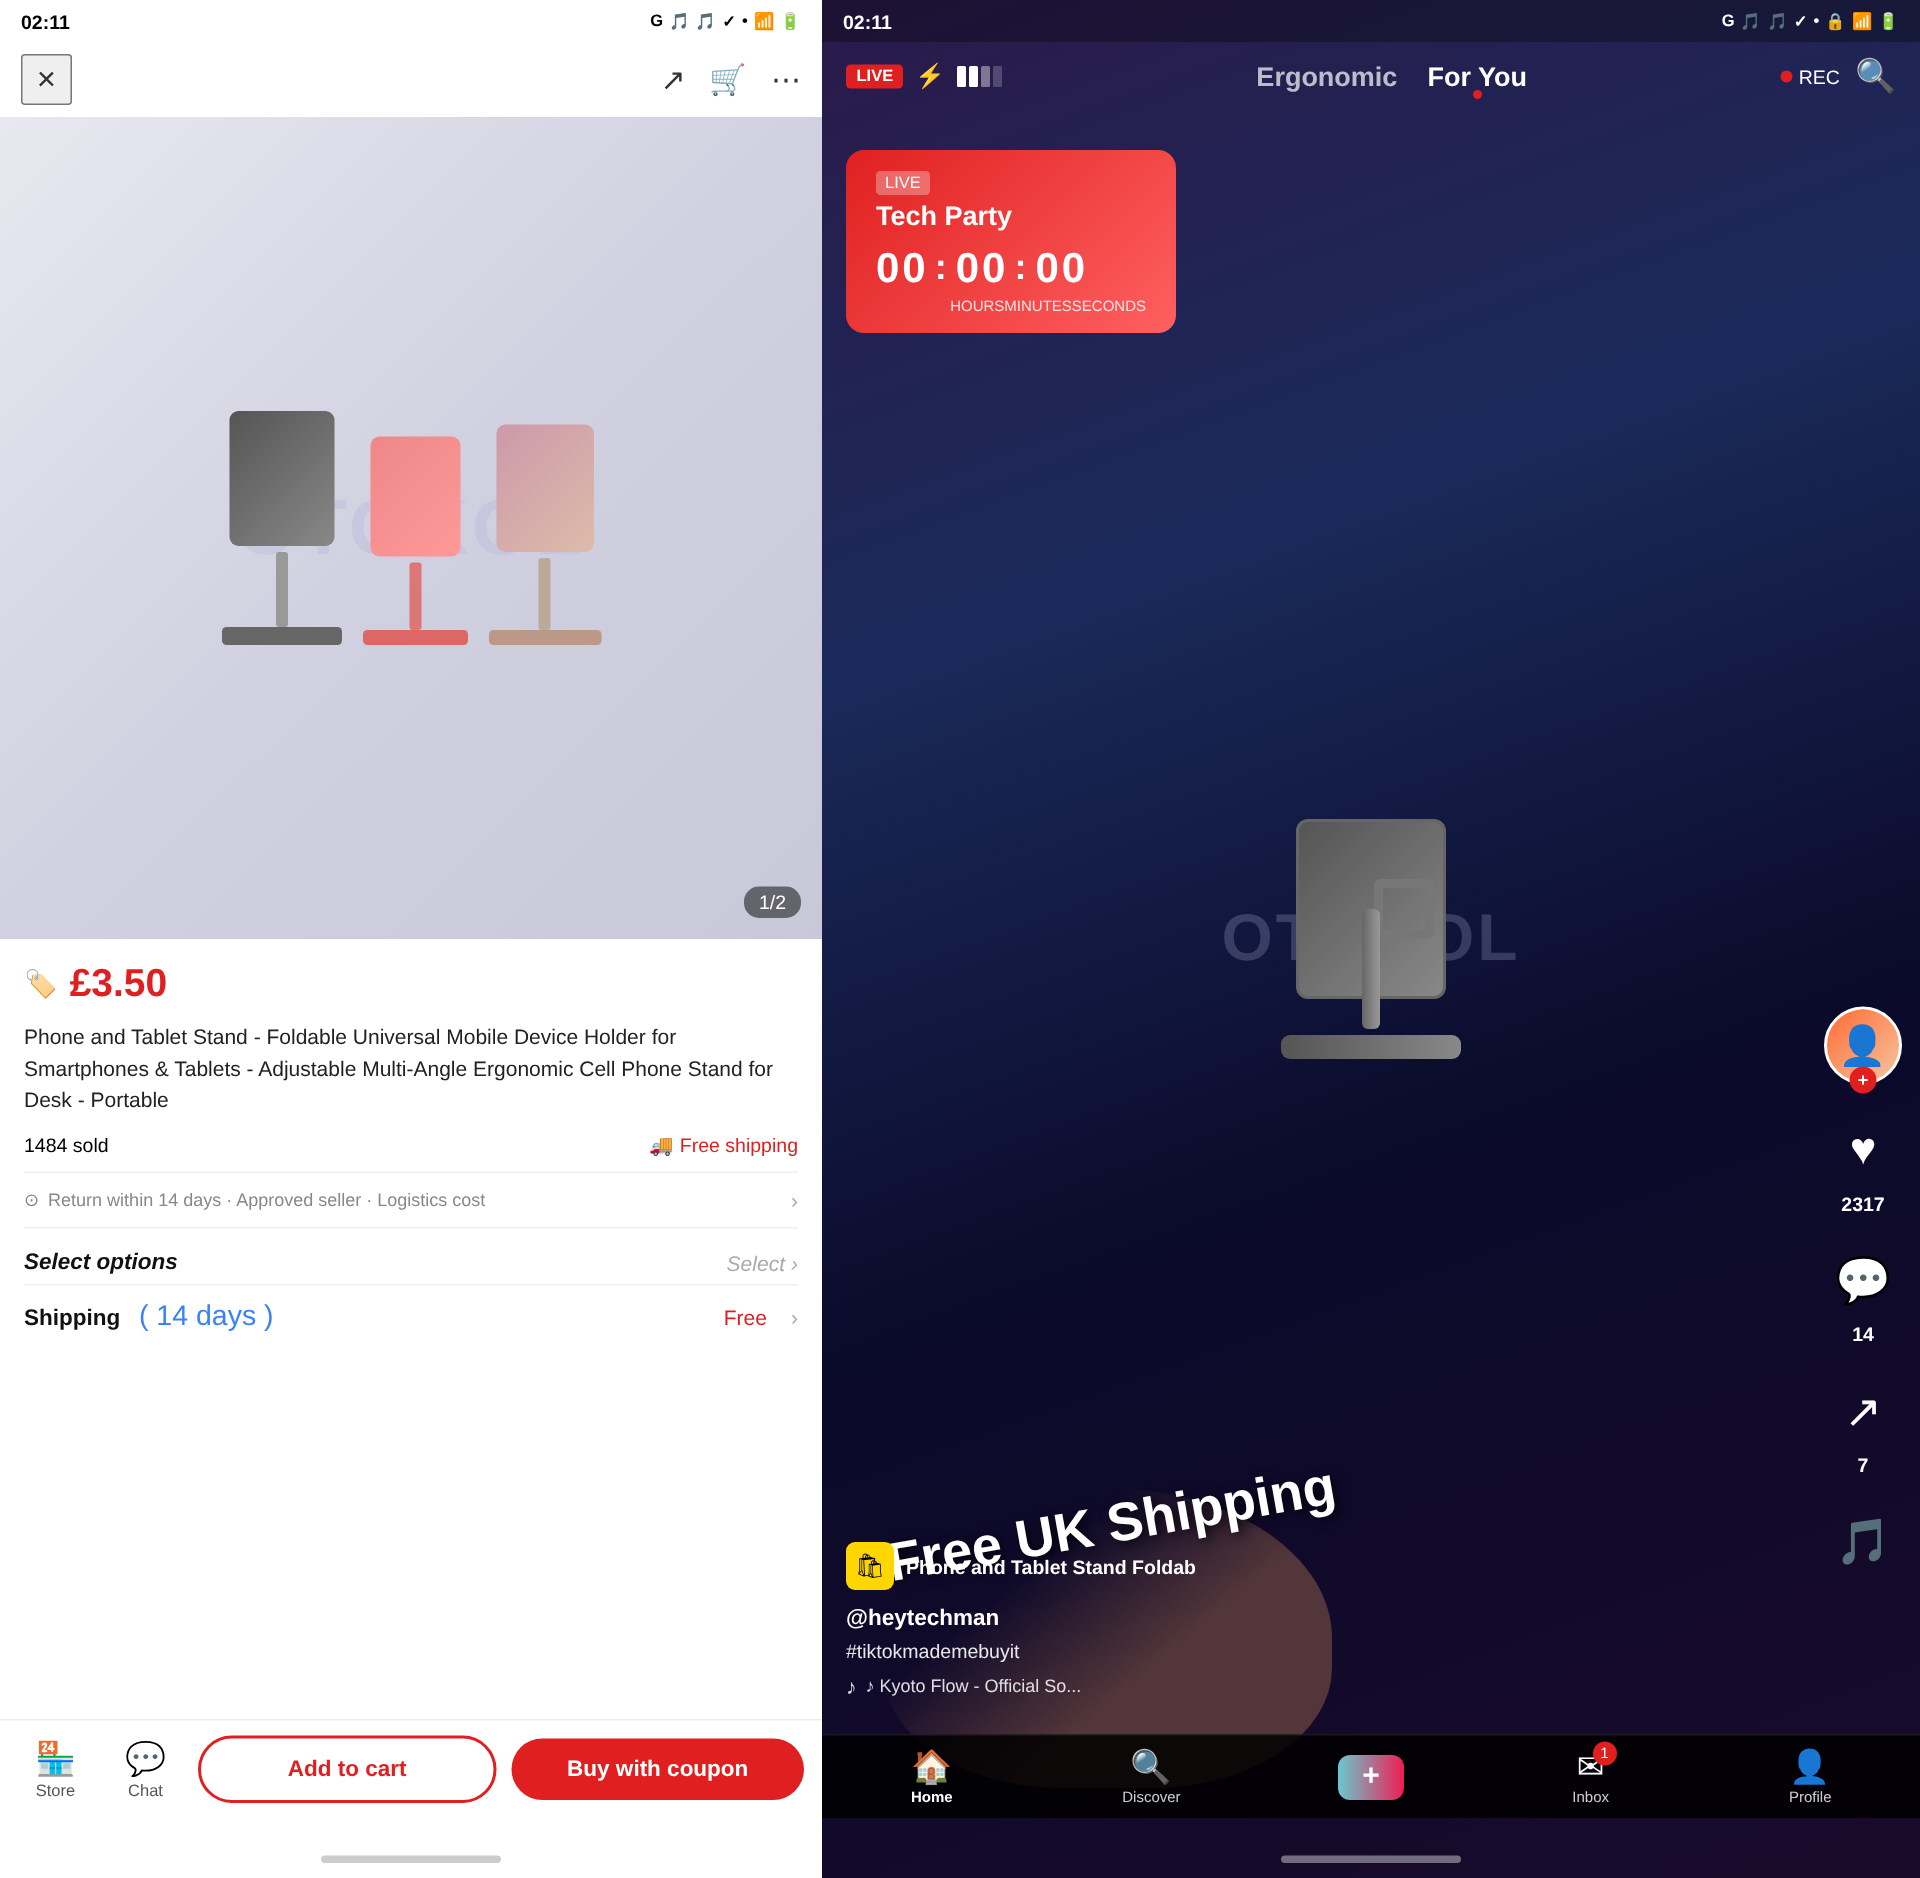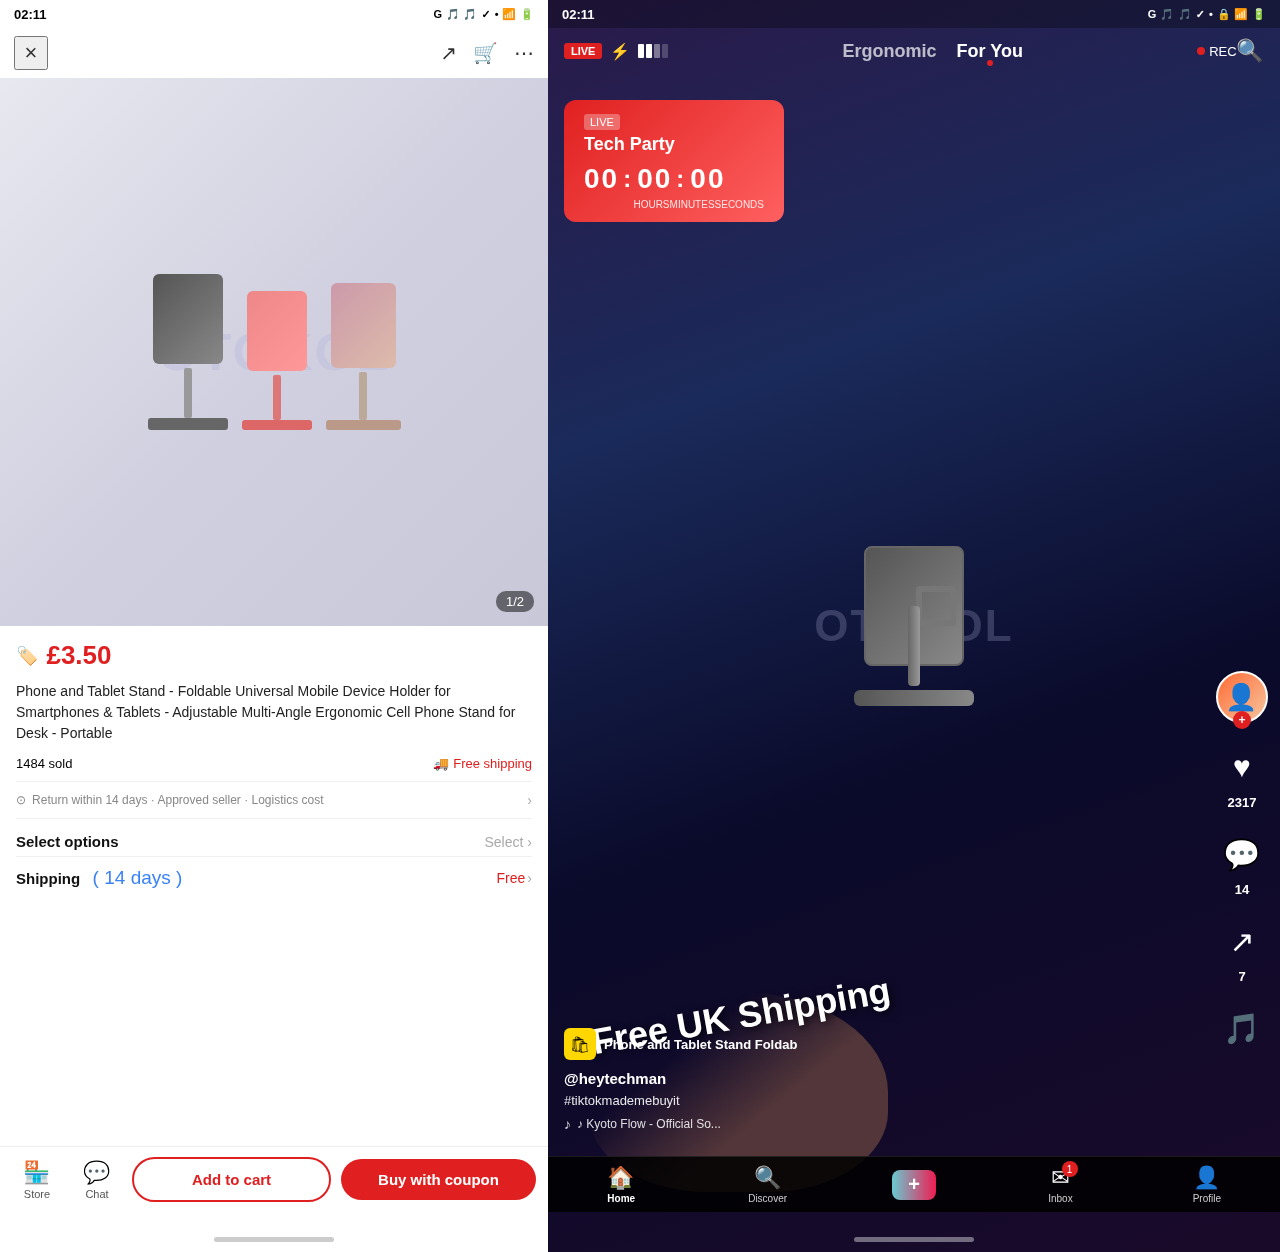--- a/index.html
+++ b/index.html
@@ -191,40 +191,41 @@
       gap: 6px;
     }
 
     .chevron-right { font-size: 14px; color: #aaa; }
 
     .select-section {
       display: flex;
       align-items: flex-end;
       justify-content: space-between;
       padding: 14px 0 6px;
+      font-style: italic;
     }
 
     .select-label { font-size: 15px; font-weight: 600; color: #111; }
     .select-btn {
       display: flex; align-items: center; gap: 4px;
       font-size: 14px; color: #aaa; cursor: pointer;
     }
 
     .shipping-section {
       display: flex;
       align-items: center;
       justify-content: space-between;
       padding: 10px 0;
       border-top: 1px solid #f0f0f0;
     }
 
     .shipping-label { font-size: 15px; font-weight: 600; color: #111; }
     .shipping-days { font-size: 19px; color: #3b82f6; margin-left: 8px; }
     .shipping-free {
-      display: flex; align-items: center; gap: 2px;
+      display: flex; align-items: center; gap: 16px;
       font-size: 14px; color: #e02020; cursor: pointer;
     }
 
     .bottom-bar {
       position: absolute;
       bottom: 40px;
       left: 0; right: 0;
       display: flex;
       align-items: center;
       background: #fff;
@@ -825,21 +826,21 @@
         <div style="width:6px;height:14px;background:#fff;border-radius:1px;"></div>
         <div style="width:6px;height:14px;background:#fff;border-radius:1px;"></div>
         <div style="width:6px;height:14px;background:rgba(255,255,255,0.4);border-radius:1px;"></div>
         <div style="width:6px;height:14px;background:rgba(255,255,255,0.2);border-radius:1px;"></div>
       </div>
     </div>
     <div class="nav-tabs">
       <span class="nav-tab">Ergonomic</span>
       <span class="nav-tab active">For You</span>
     </div>
-    <div style="display:flex;align-items:center;">
+    <div style="display:flex;align-items:center;gap:10px;">
       <div class="rec-badge">
         <div class="rec-dot"></div>
         <span>REC</span>
       </div>
       <span class="search-icon-right">🔍</span>
     </div>
   </div>
 
   <div class="tech-party-card">
     <span class="tp-live">LIVE</span>

